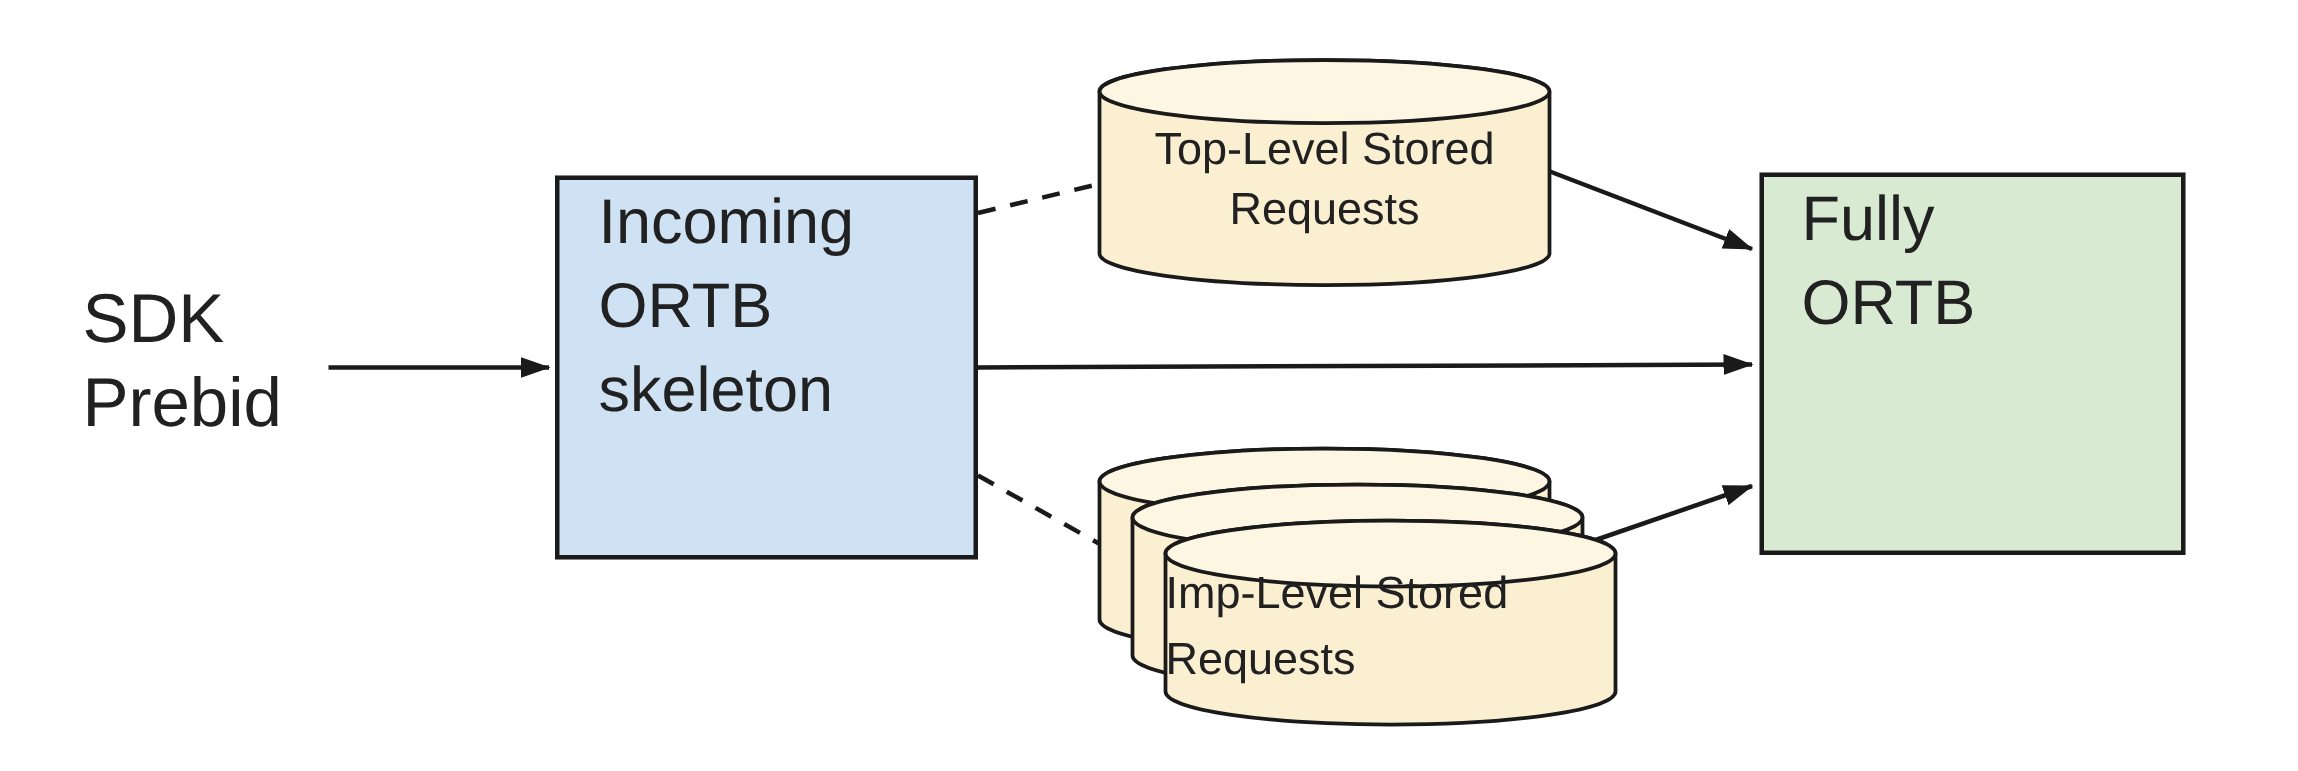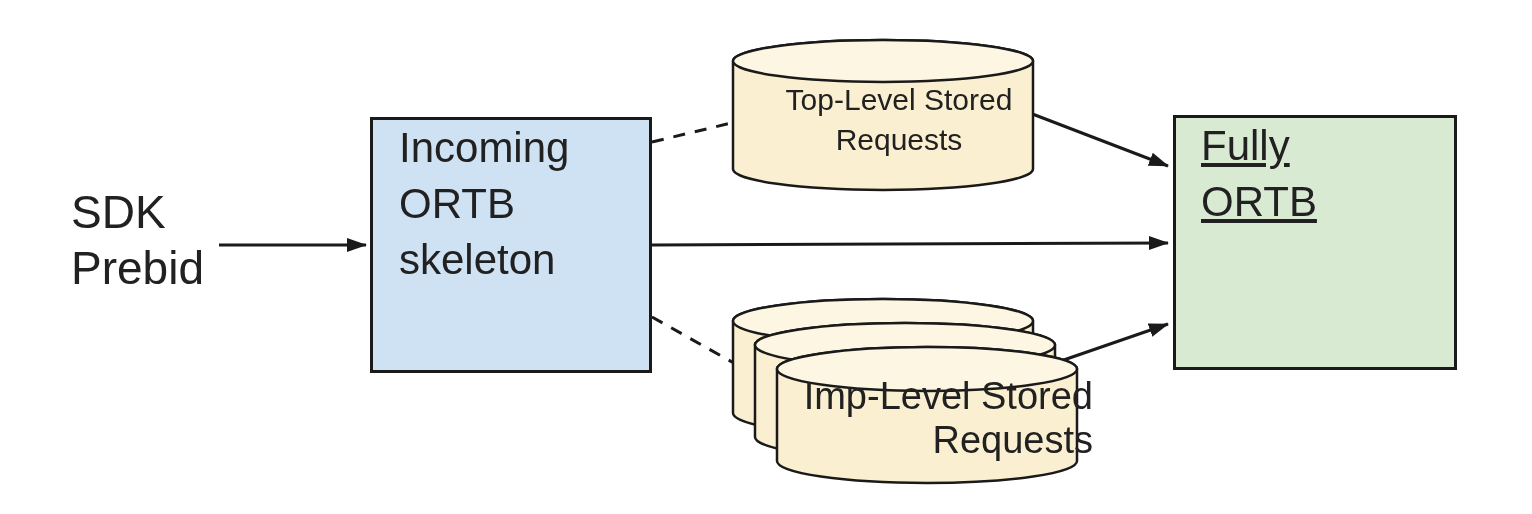--- a/index.html
+++ b/index.html
@@ -27,26 +27,26 @@
   .cyl-body{fill:var(--cylinder-body);stroke:var(--stroke);stroke-width:2.5;}
   .cyl-top{fill:var(--cylinder-top);stroke:var(--stroke);stroke-width:2.5;}
   .node-box{
     position:absolute;
     box-sizing:border-box;
     border:3px solid var(--stroke);
     display:flex;flex-direction:column;
     font-size:42px;line-height:56px;
   }
   .node-box.blue{left:370px;top:117px;width:282px;height:256px;background:var(--box-blue);padding-left:26px;}
-  .node-box.green{left:1173px;top:115px;width:284px;height:255px;background:var(--box-green);padding-left:25px;text-decoration:underline;}
-  .lbl{position:absolute;white-space:nowrap;padding-left:16px;}
+  .node-box.green{left:1173px;top:115px;width:284px;height:255px;background:var(--box-green);padding-left:25px;}
+  .lbl{position:absolute;white-space:nowrap;}
   .lbl span{display:block;}
   .lbl.prebid{left:55px;top:184px;font-size:46px;line-height:56px;text-align:left;}
   .lbl.top-cyl{left:733px;top:80px;width:300px;font-size:30px;line-height:40px;text-align:center;}
-  .lbl.imp-cyl{left:777px;top:374px;width:300px;font-size:38px;line-height:44px;text-align:right;}
+  .lbl.imp-cyl{left:777px;top:374px;width:300px;font-size:30px;line-height:44px;text-align:left;}
 </style>
 </head>
 <body>
 
 <div id="stage">
 
   <svg id="wires" viewBox="0 0 1532 514" xmlns="http://www.w3.org/2000/svg">
     <defs>
       <marker id="arrow" markerUnits="userSpaceOnUse" markerWidth="22" markerHeight="16" refX="19" refY="8" orient="auto">
         <path class="arrowhead" d="M0 1 L20 8 L0 15 Z"></path>

